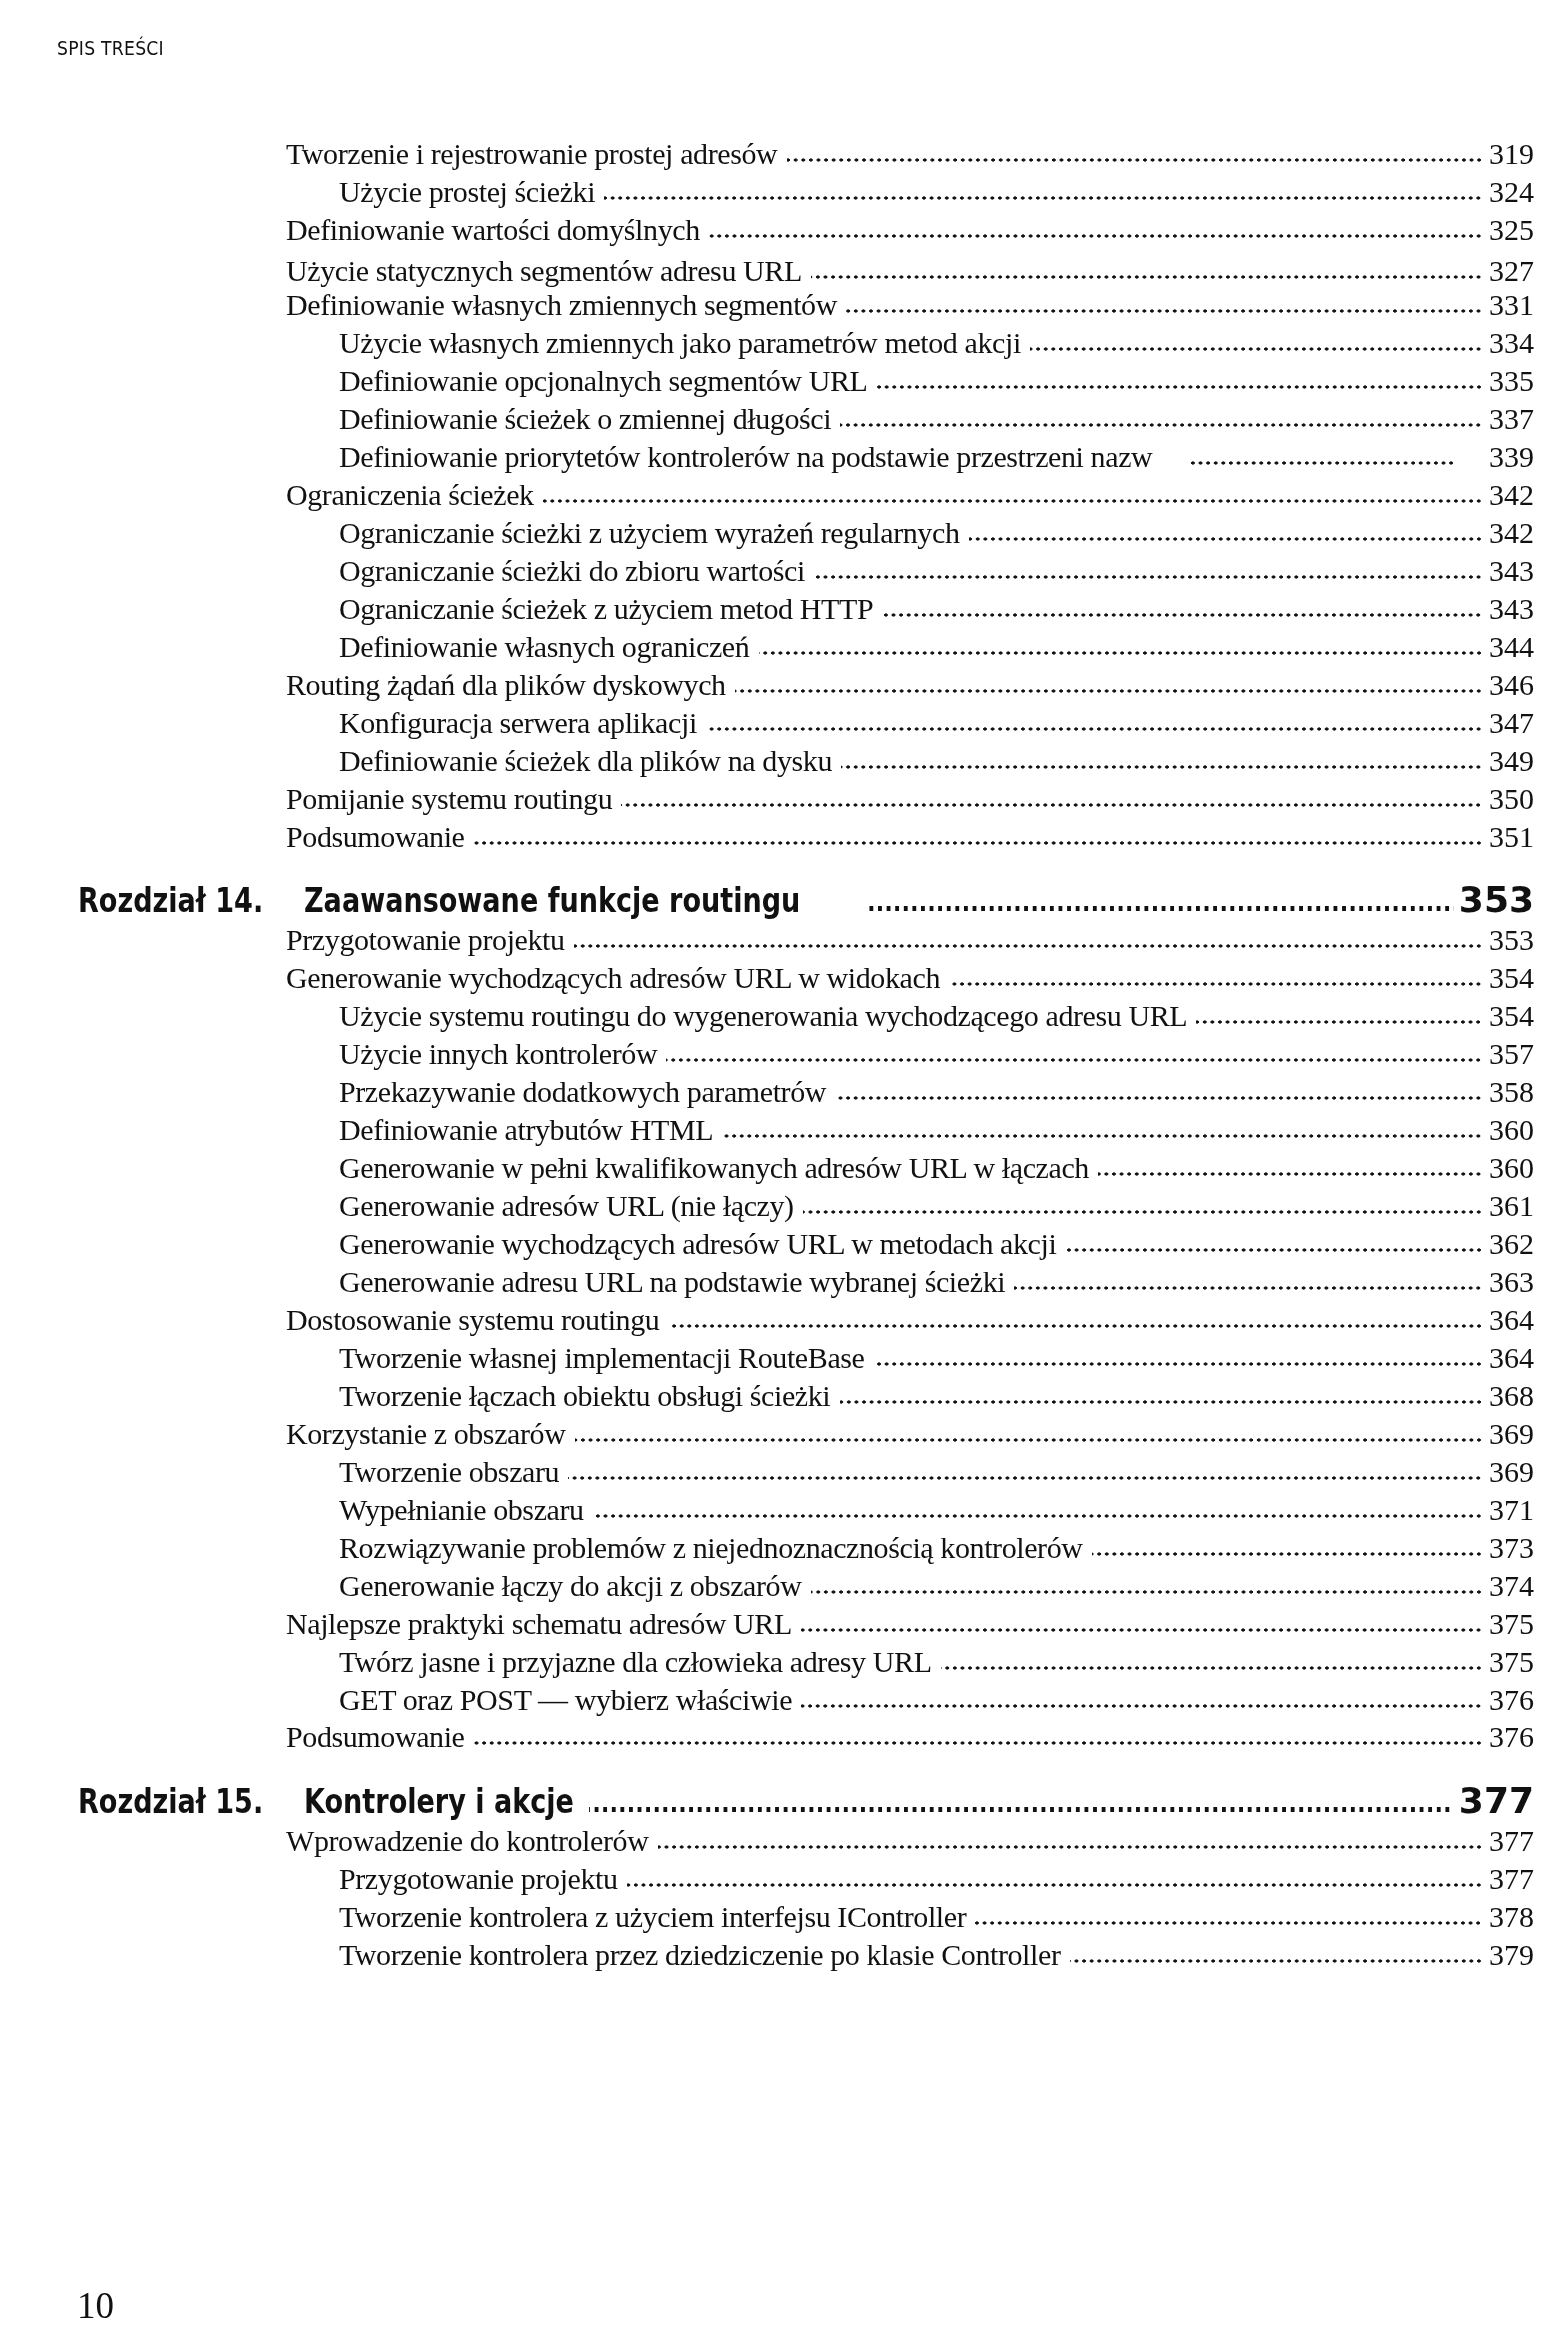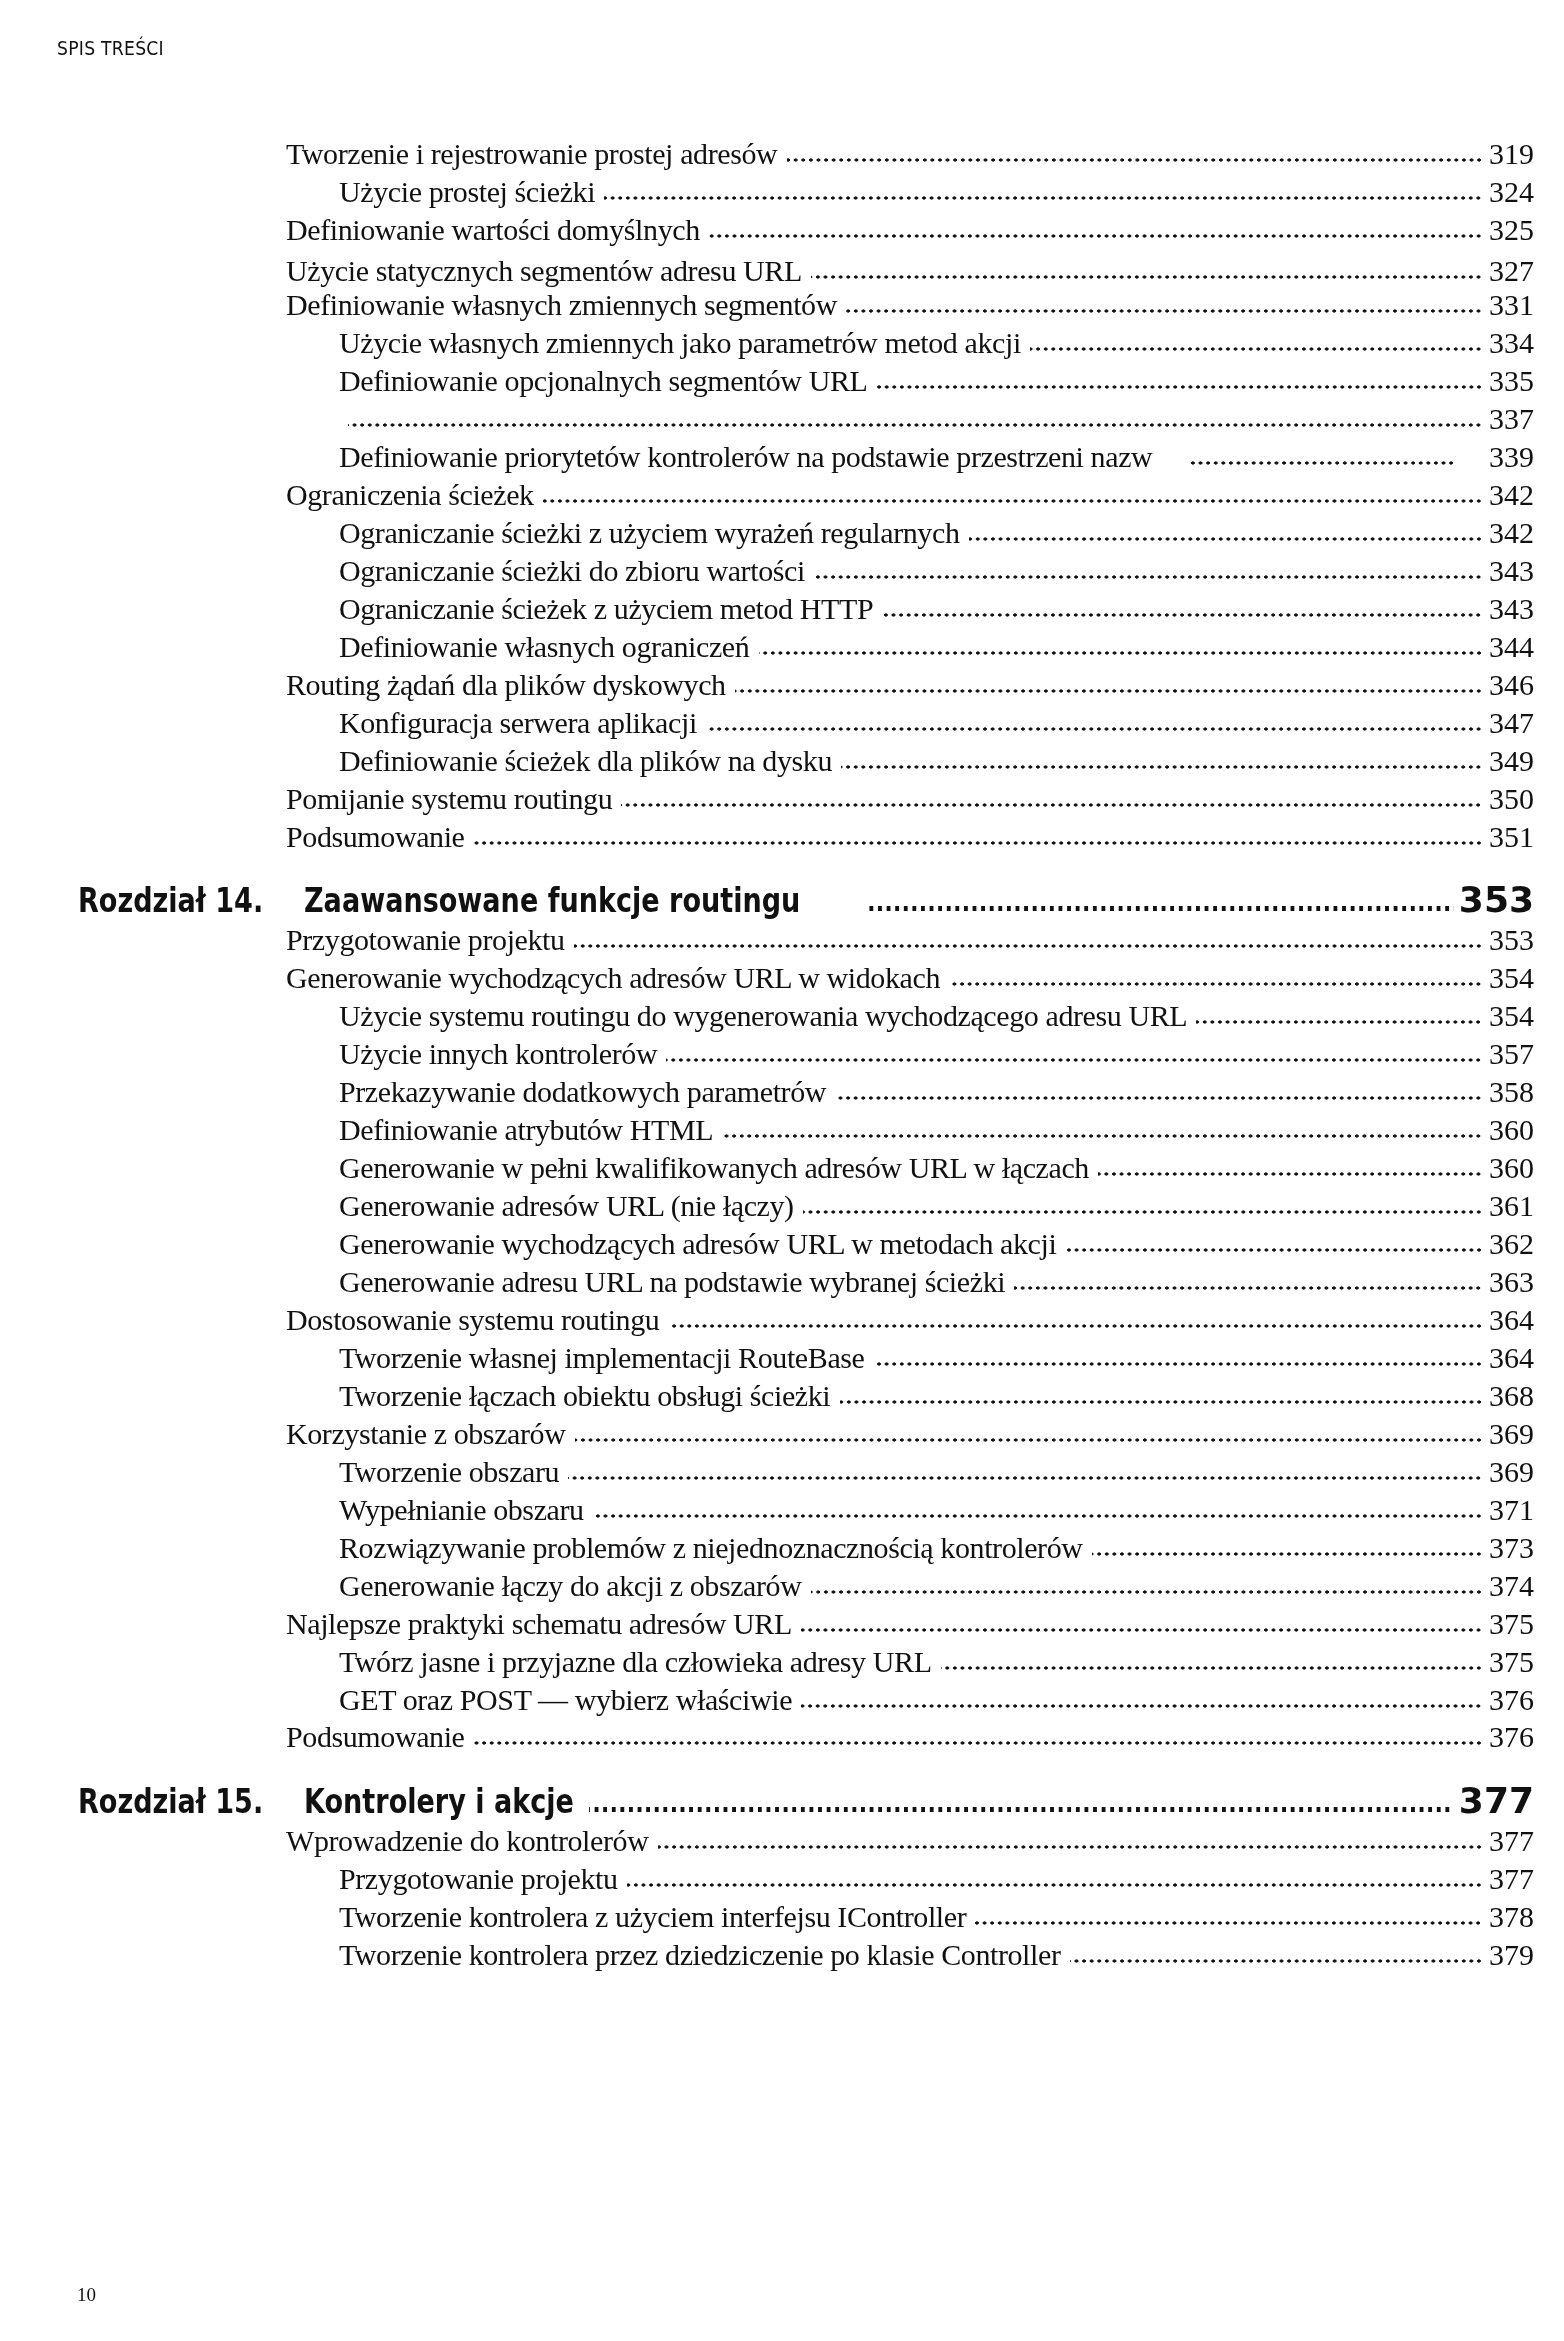--- a/index.html
+++ b/index.html
@@ -95,21 +95,21 @@
     }
     .chapter .page {
       flex: 0 0 auto;
       font-size: 36px;
     }
     .folio {
       position: absolute;
       left: 77px;
       top: 2284px;
       font-family: "Liberation Serif", serif;
-      font-size: 19px;
+      font-size: 37px;
     }
   </style>
 </head>
 <body>
 
 <div class="running-head">SPIS TREŚCI</div>
 
 <div class="toc" id="toc">
     <div class="row lvl1" style="top: 139px;">
       <span class="title" style="letter-spacing: -0.4px;">Tworzenie i rejestrowanie prostej adresów</span>
@@ -140,20 +140,21 @@
       <span class="title" style="letter-spacing: -0.4px;">Użycie własnych zmiennych jako parametrów metod akcji</span>
       <span class="leader"></span>
       <span class="page">334</span>
     </div>
     <div class="row lvl2" style="top: 366px;">
       <span class="title" style="letter-spacing: -0.4px;">Definiowanie opcjonalnych segmentów URL</span>
       <span class="leader"></span>
       <span class="page">335</span>
     </div>
     <div class="row lvl2" style="top: 404px;">
+      <span class="title" style="letter-spacing: -0.4px;">Definiowanie ścieżek o zmiennej długości</span>
       <span class="leader"></span>
       <span class="page">337</span>
     </div>
     <div class="row lvl2" style="top: 442px; gap: 28px;">
       <span class="title" style="letter-spacing: -0.4px;">Definiowanie priorytetów kontrolerów na podstawie przestrzeni nazw</span>
       <span class="leader"></span>
       <span class="page">339</span>
     </div>
     <div class="row lvl1" style="top: 480px;">
       <span class="title" style="letter-spacing: -0.4px;">Ograniczenia ścieżek</span>

